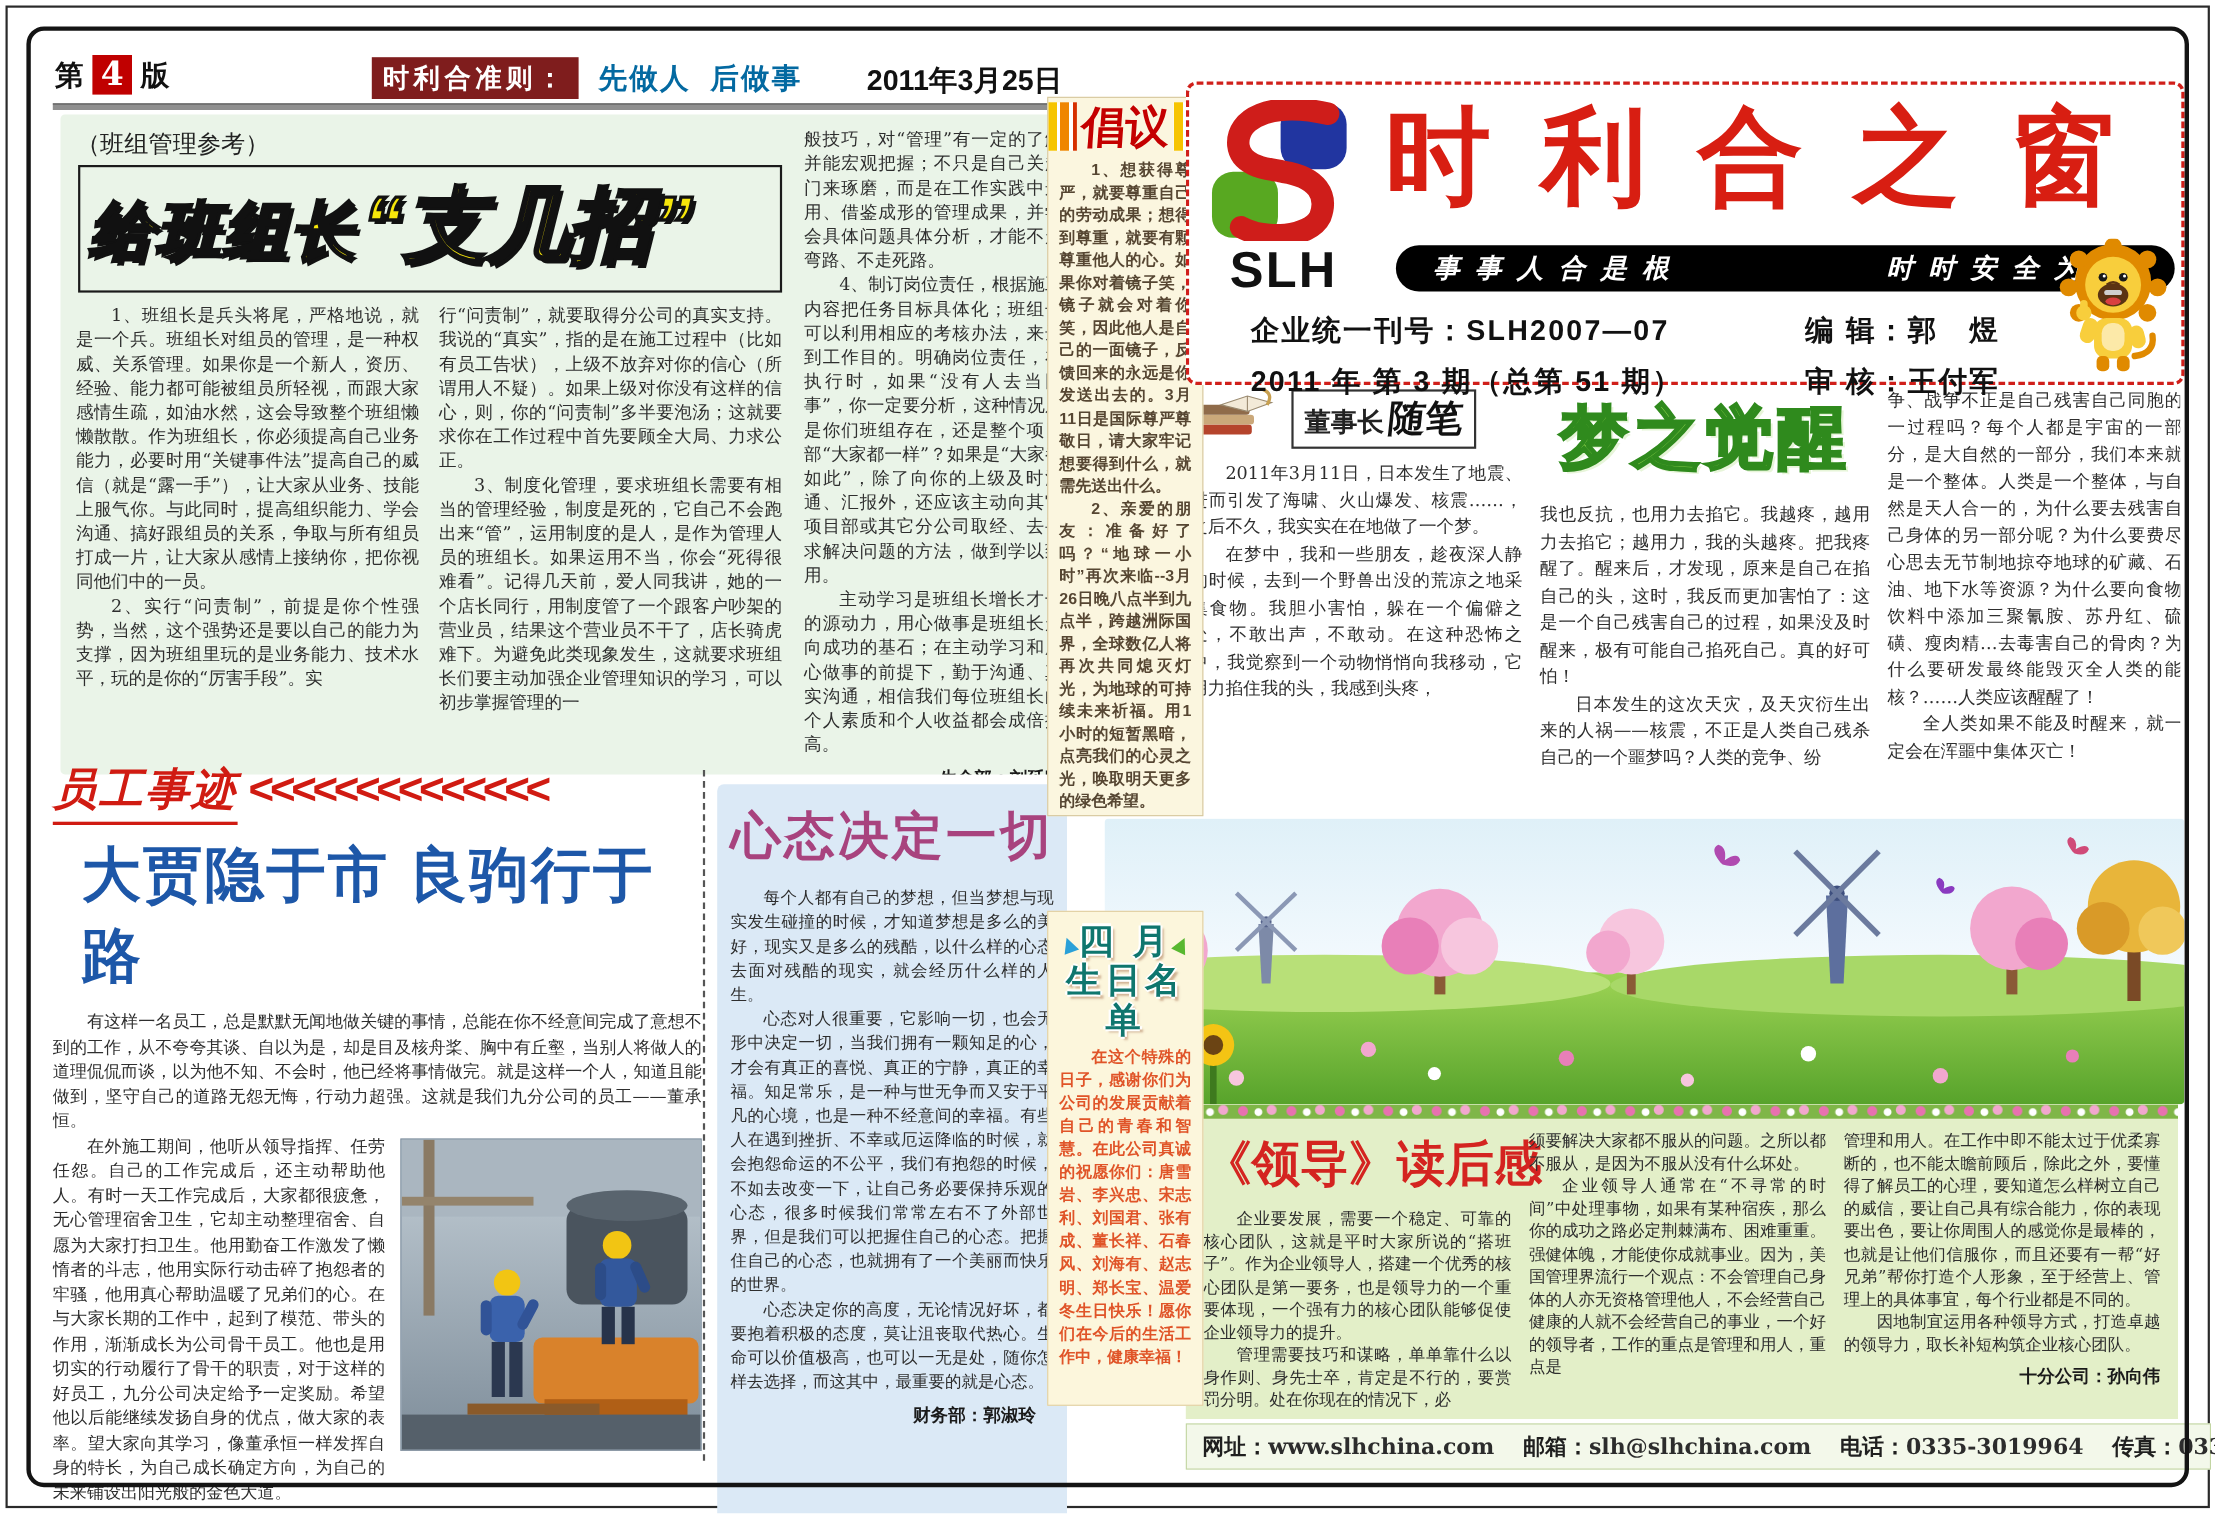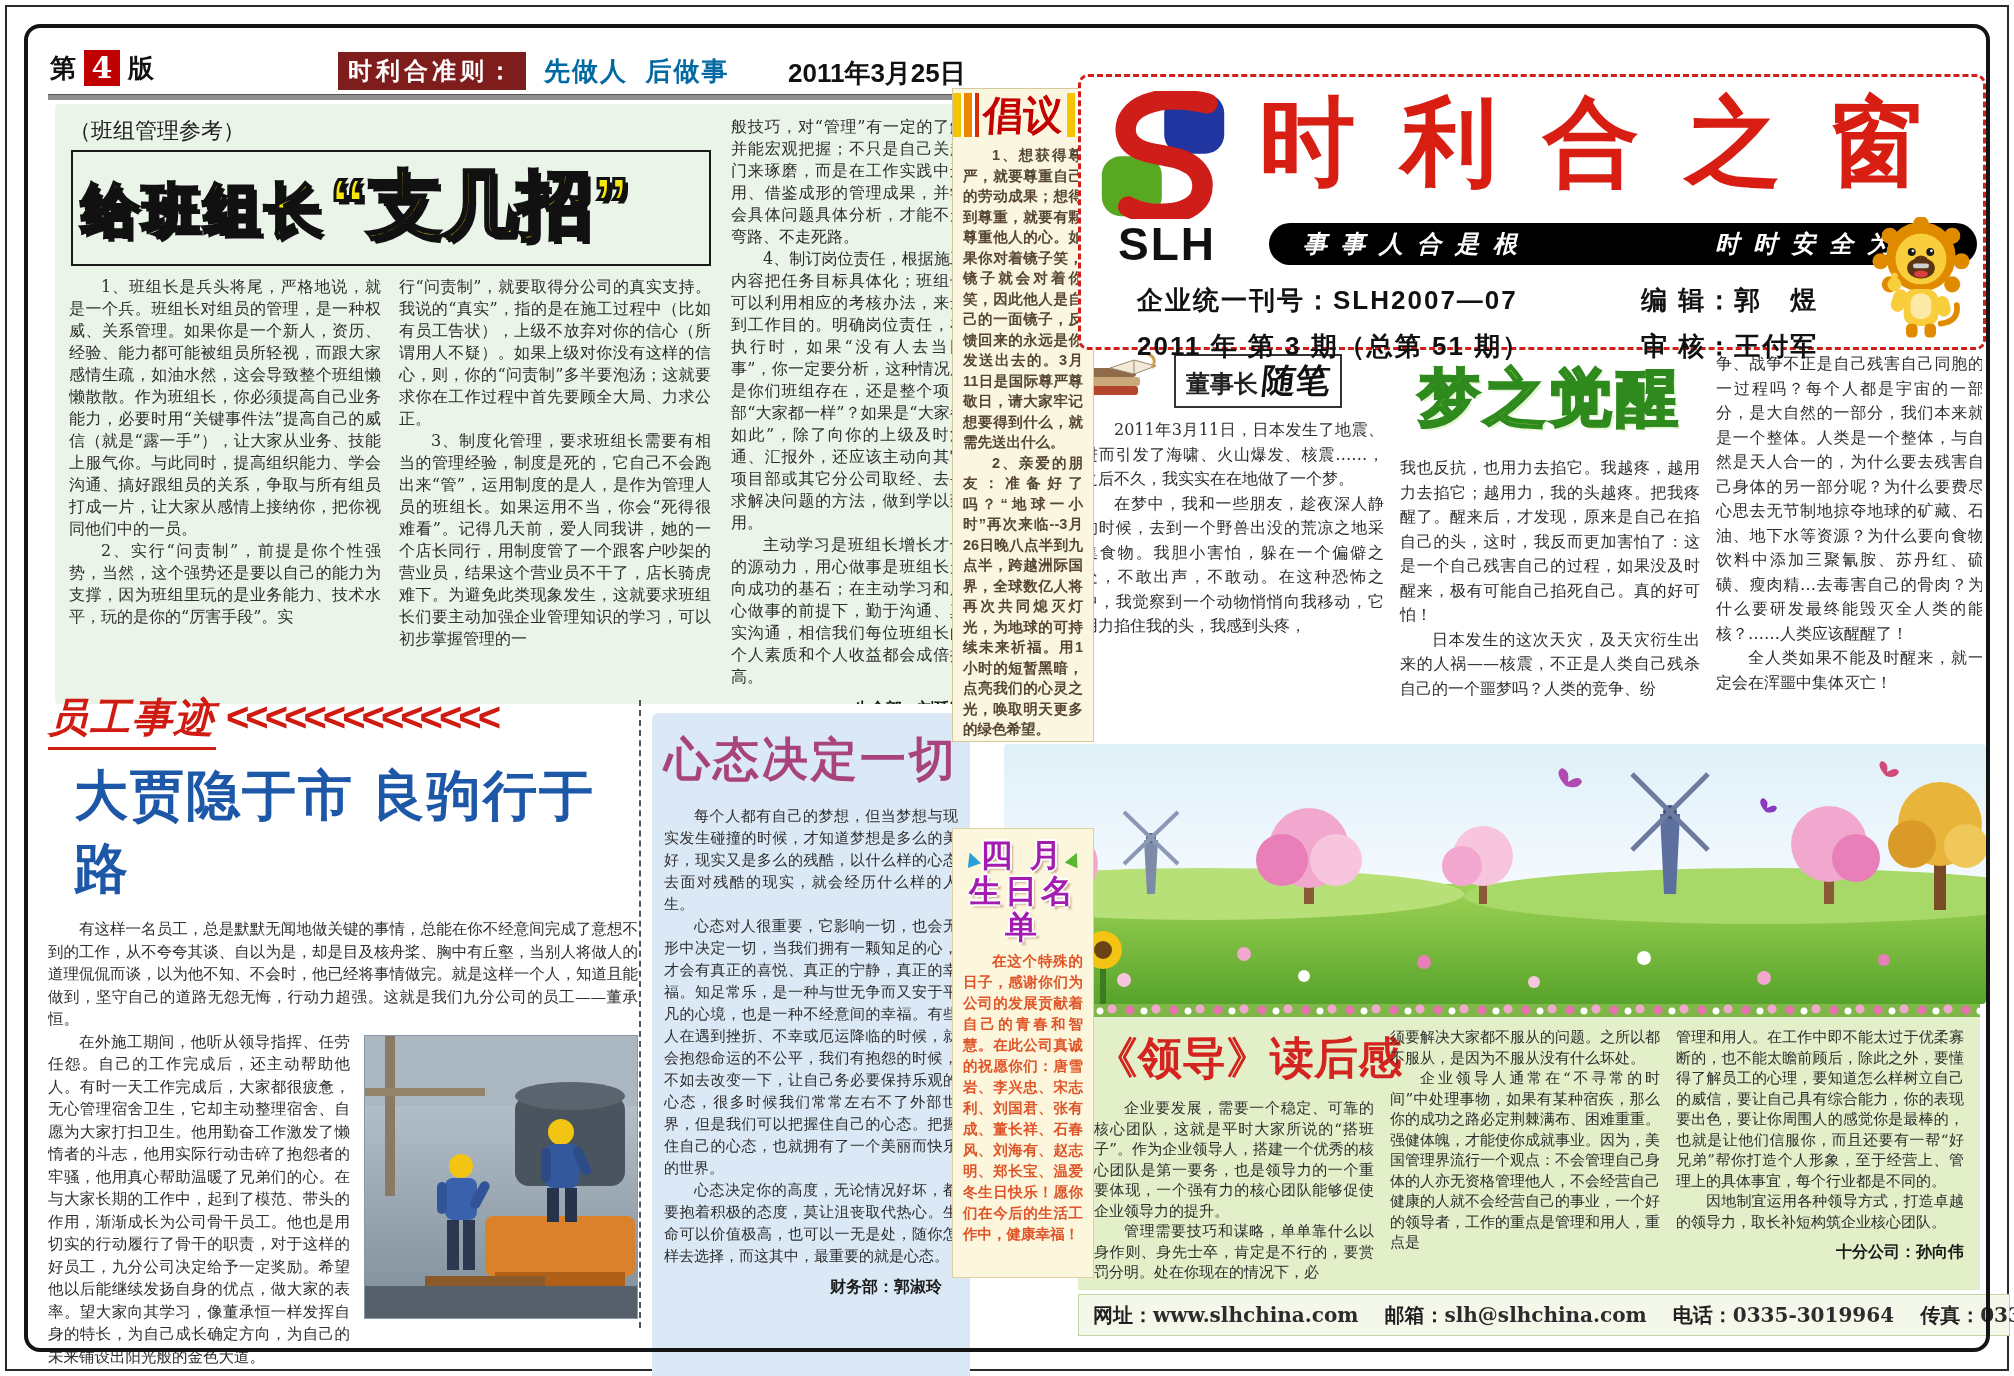--- a/index.html
+++ b/index.html
@@ -19,21 +19,21 @@
   .motto-box{background:#7f1d1d;color:#fff;font-weight:bold;font-size:24px;padding:3px 10px;letter-spacing:4px;}
   .motto-text{font-size:26px;font-weight:bold;color:#0369a1;letter-spacing:2px;margin-left:10px;font-family:Liberation Mono, monospace;}
   .hdr-date{font-size:26px;font-weight:bold;color:#111;}
   .rule{background:#8f8f8f;height:5px;border-top:1px solid #555;}
 
   
   .a1{background:#eaf4e8;border-radius:4px;padding:12px 14px;display:flex;overflow:hidden;}
   .a1-left{width:648px;flex:none;}
   .a1-kicker{font-size:22px;color:#222;}
   .a1-headline{position:relative;border:2px solid #1a1a1a;margin:4px 6px 10px 2px;padding:4px 8px 8px 8px;
-    white-space:nowrap;}
+    white-space:nowrap;font-style:italic;}
   .a1-title-main{font-size:58px;font-weight:900;color:#f6e60a;letter-spacing:3px;
     -webkit-text-stroke:2.5px #111;text-shadow:4px 4px 0 #111;}
   .a1-title-quote{font-size:74px;font-weight:900;color:#f6e60a;letter-spacing:1px;
     -webkit-text-stroke:3px #111;text-shadow:4px 4px 0 #111;}
   .a1-cols{display:flex;gap:18px;margin-top:8px;}
   .a1col{width:312px;flex:none;}
   .a1 .body, .doc-body{font-family:"DejaVu Serif","Liberation Serif",serif;font-size:16px;line-height:22px;
     color:#2e2e2e;text-align:justify;}
   .doc-body p{text-indent:2em;}
   .doc-body p.cont{text-indent:0;}
@@ -47,21 +47,21 @@
   .prop-stripe{flex:1;height:44px;background:repeating-linear-gradient(90deg,
       #f6c400 0 8px,#fff 8px 11px,#ef8600 11px 19px,#fff 19px 22px,#d63000 22px 30px,#fff 30px 33px);}
   .prop-title{font-size:40px;font-weight:900;color:#c40000;padding:0 4px;transform:skew(-4deg);}
   .prop-body{padding:4px 10px;font-size:14.5px;line-height:20.5px;font-weight:bold;color:#564632;
     text-align:justify;}
   .prop-body p{text-indent:2em;}
 
   
   .birthday{background:#fcf6dc;border:1px solid #e0cfa0;z-index:6;overflow:hidden;}
   .bd-title{font-size:32px;font-weight:900;text-align:center;line-height:36px;margin-top:8px;
-    color:#a21caf;text-shadow:-2px 0 #fff,2px 0 #fff,0 -2px #fff,0 2px #fff,3px 3px 2px rgba(120,40,0,.35);
+    color:#0f766e;text-shadow:-2px 0 #fff,2px 0 #fff,0 -2px #fff,0 2px #fff,3px 3px 2px rgba(120,40,0,.35);
     letter-spacing:4px;}
   .bd-deco{display:inline-block;width:0;height:0;border-left:7px solid transparent;border-right:7px solid transparent;
     border-bottom:14px solid #2aa0d8;transform:rotate(-20deg);margin:0 2px;}
   .bd-deco.g{border-bottom-color:#58b830;transform:rotate(25deg);}
   .bd-body{padding:6px 10px;font-size:14.5px;line-height:21px;font-weight:bold;color:#e05428;text-align:justify;}
   .bd-body p{text-indent:2em;}
 
   
   .emp-tagrow{display:flex;align-items:baseline;gap:10px;}
   .emp-tag{font-size:40px;font-weight:900;color:#d01b12;font-style:italic;letter-spacing:2px;

